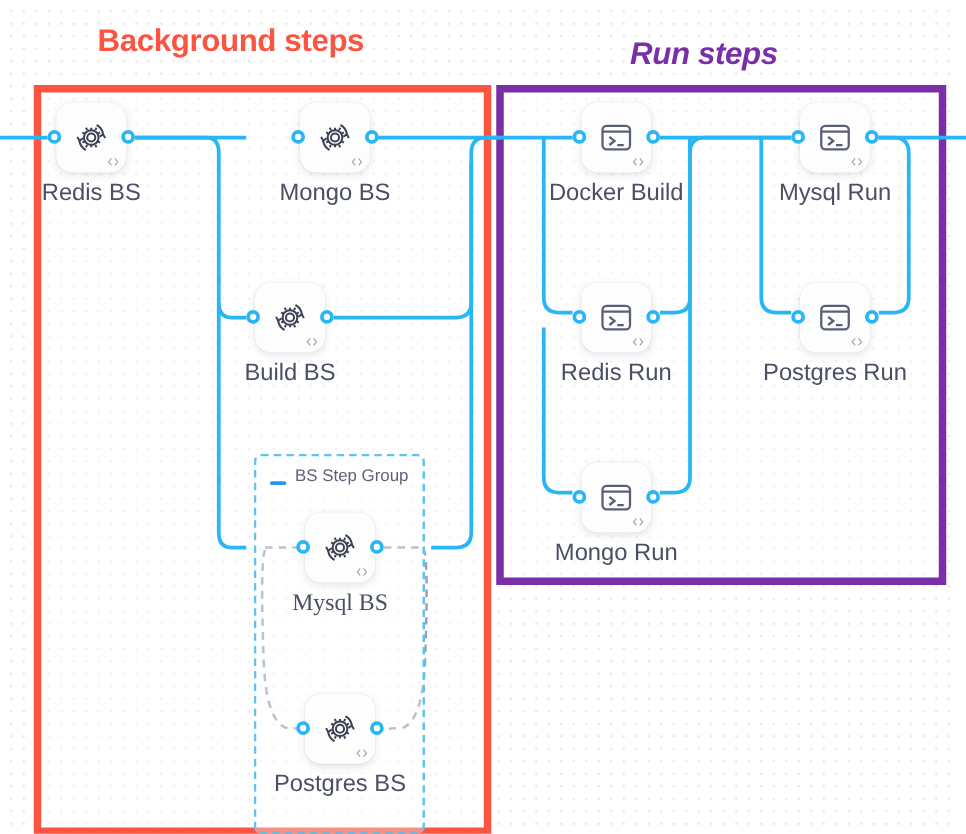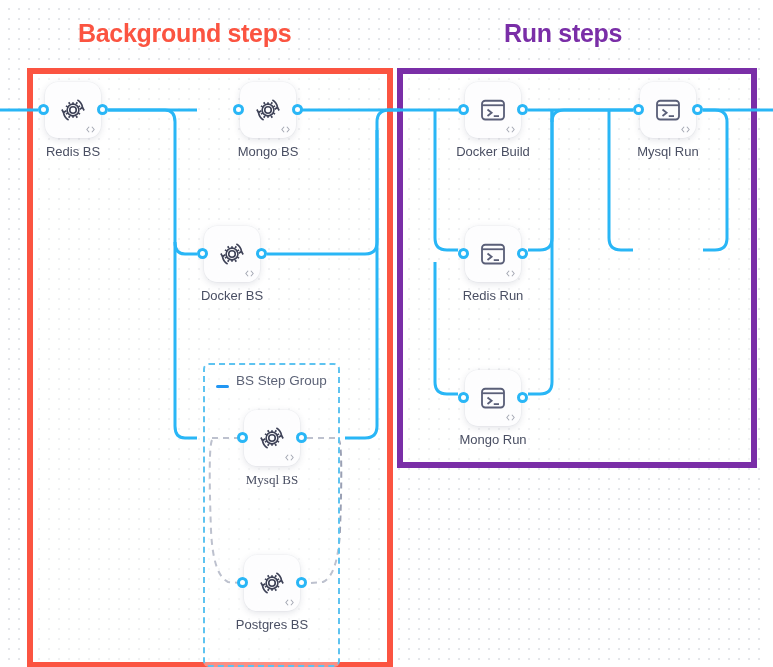--- a/index.html
+++ b/index.html
@@ -25,21 +25,21 @@
   
   .section-title {
     position: absolute;
     font-size: 25px;
     font-weight: bold;
     letter-spacing: -0.3px;
     white-space: nowrap;
     z-index: 40;
   }
   #title-background { left: 78px;  top: 19px; color: #fb5441; }
-  #title-run        { left: 504px; top: 19px; color: #7a2ea7; }
+  #title-run        { left: 504px; top: 29px; color: #7a2ea7; font-style: italic; }
 
   
   .section-box {
     position: absolute;
     z-index: 5;
     background: rgba(255,255,255,0.45);
   }
   #box-background {
     left: 27px; top: 68px;
     width: 366px; height: 600px;
@@ -112,21 +112,21 @@
     position: absolute;
     right: 5px; bottom: 3px;
     width: 11px; height: 11px;
     opacity: 0.55;
   }
   .node-label {
     position: absolute;
     top: 62px;
     left: 50%;
     transform: translateX(-50%);
-    font-size: 13px;
+    font-size: 19px;
     color: #4a4f63;
     white-space: nowrap;
   }
 
   
   .port {
     position: absolute;
     width: 11px; height: 11px;
     border-radius: 50%;
     background: #ffffff;
@@ -238,21 +238,21 @@
         <path d="M19.6 10.1a7.9 7.9 0 0 0-4.1-6.1"></path>
         <path d="M3.1 11.6l1.3 2.4 2.3-1.4"></path>
         <path d="M20.9 12.4l-1.3-2.4-2.3 1.4"></path>
       </svg>
       <svg class="code-badge" viewBox="0 0 24 24" fill="none" stroke="#5d6377" stroke-width="2.2">
         <path d="M9 6 4 12l5 6M15 6l5 6-5 6"></path>
       </svg>
     </div>
     <div class="port in"></div>
     <div class="port out"></div>
-    <div class="node-label">Docker BS</div>
+    <div class="node-label">Build BS</div>
   </div>
 
   <div class="node" style="left:244px; top:410px;font-family:Liberation Serif, serif;">
     <div class="node-card">
       <svg class="node-icon" viewBox="0 0 24 24" fill="none" stroke="#3e4257" stroke-width="1.3">
         <circle cx="12" cy="12" r="2.6"></circle>
         <path d="M12 7.4v-1.6M12 18.2v-1.6M16.25 9.5l1.4-.8M6.35 15.3l1.4-.8M16.25 14.5l1.4.8M6.35 8.7l1.4.8M9.4 7.2 8.6 5.8M15.4 18.2l-.8-1.4M14.6 7.2l.8-1.4M8.6 18.2l.8-1.4"></path>
         <circle cx="12" cy="12" r="4.7"></circle>
         <path d="M4.4 13.9a7.9 7.9 0 0 0 4.1 6.1"></path>
         <path d="M19.6 10.1a7.9 7.9 0 0 0-4.1-6.1"></path>
@@ -332,20 +332,36 @@
       </svg>
       <svg class="code-badge" viewBox="0 0 24 24" fill="none" stroke="#5d6377" stroke-width="2.2">
         <path d="M9 6 4 12l5 6M15 6l5 6-5 6"></path>
       </svg>
     </div>
     <div class="port in"></div>
     <div class="port out"></div>
     <div class="node-label">Redis Run</div>
   </div>
 
+  <div class="node" style="left:640px; top:226px;">
+    <div class="node-card">
+      <svg class="node-icon" viewBox="0 0 24 24" fill="none" stroke="#5a5f78" stroke-width="1.45">
+        <rect x="3.2" y="4.6" width="17.6" height="15" rx="2.6"></rect>
+        <path d="M3.2 8.2h17.6"></path>
+        <path d="M7.6 11.6 10.9 14.2 7.6 16.8"></path>
+        <path d="M12.6 16.9h4.2"></path>
+      </svg>
+      <svg class="code-badge" viewBox="0 0 24 24" fill="none" stroke="#5d6377" stroke-width="2.2">
+        <path d="M9 6 4 12l5 6M15 6l5 6-5 6"></path>
+      </svg>
+    </div>
+    <div class="port in"></div>
+    <div class="port out"></div>
+    <div class="node-label">Postgres Run</div>
+  </div>
 
   <div class="node" style="left:465px; top:370px;">
     <div class="node-card">
       <svg class="node-icon" viewBox="0 0 24 24" fill="none" stroke="#5a5f78" stroke-width="1.45">
         <rect x="3.2" y="4.6" width="17.6" height="15" rx="2.6"></rect>
         <path d="M3.2 8.2h17.6"></path>
         <path d="M7.6 11.6 10.9 14.2 7.6 16.8"></path>
         <path d="M12.6 16.9h4.2"></path>
       </svg>
       <svg class="code-badge" viewBox="0 0 24 24" fill="none" stroke="#5d6377" stroke-width="2.2">

